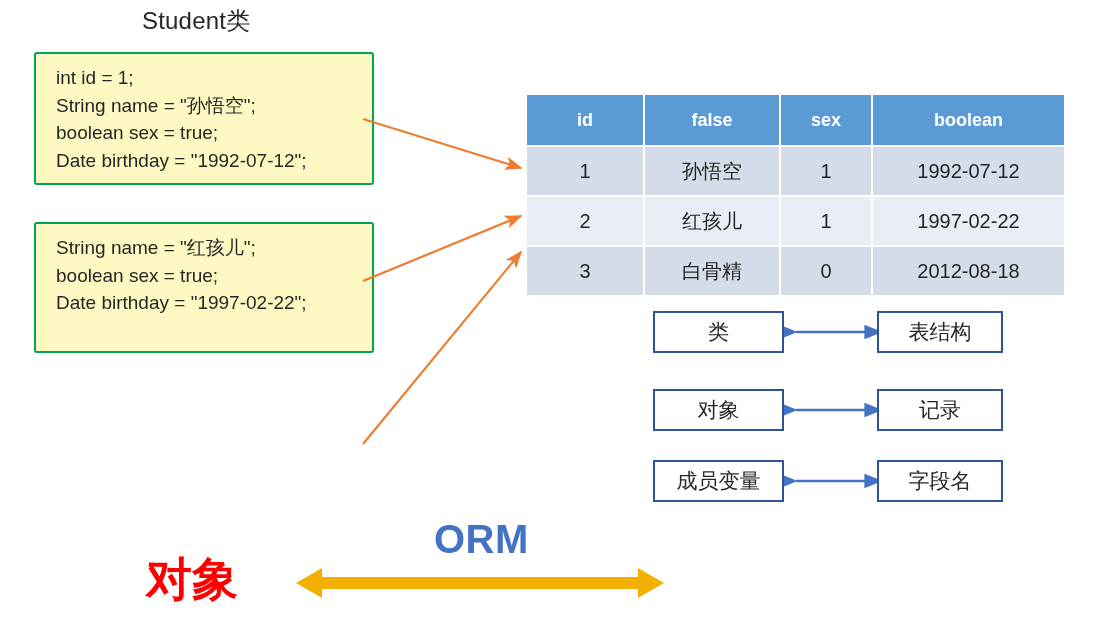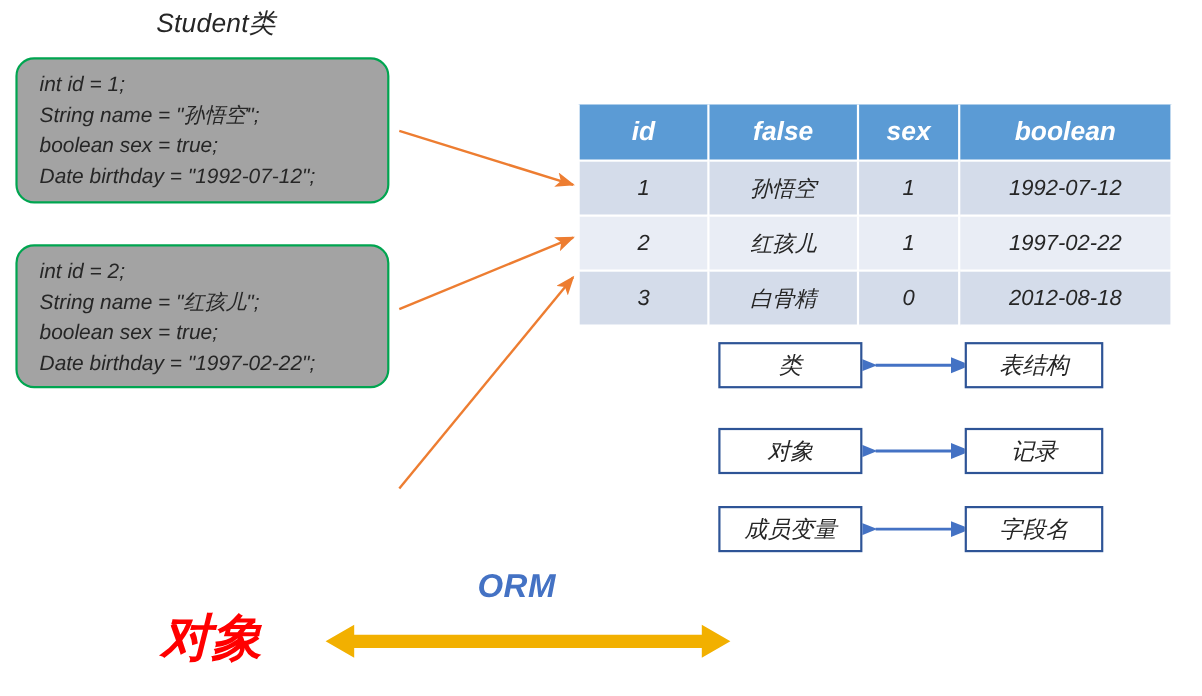--- a/index.html
+++ b/index.html
@@ -3,42 +3,42 @@
 <meta charset="utf-8">
 <style>
   html,body{margin:0;padding:0;}
   body{
     width:1093px;height:633px;
     background:#ffffff;
     font-family:"Liberation Sans","DejaVu Sans",sans-serif;
     position:relative;overflow:hidden;
     color:#1a1a1a;
   }
-  .stage{position:absolute;left:0;top:0;width:872px;height:633px;font-style:italic;}
+  .stage{position:absolute;left:0;top:0;width:872px;height:633px;}
 
   
   .title{
     position:absolute;
     font-size:24px;
     font-weight:400;
     color:#262626;
     white-space:nowrap;
     letter-spacing:.2px;
   }
   #title-class{left:142px;top:5px;}
   #title-table{left:735px;top:36px;}
 
   
   .class-box{
     position:absolute;
-    left:14px;
+    left:34px;
     width:340px;
     border:2.5px solid #00a550;
-    border-radius:17px;
-    background:#a3a3a3;
+    border-radius:3px;
+    background:#fef9c3;
     box-sizing:border-box;
     padding:10px 0 10px 20px;
   }
   #class-box-0{top:52px;height:133px;}
   #class-box-1{top:222px;height:131px;}
   #class-box-2{top:385px;height:131px;}
   .class-line{
     font-size:19px;
     line-height:27.5px;
     color:#262626;
@@ -50,21 +50,21 @@
   .db-table{
     position:absolute;
     left:525px;top:95px;
     width:539px;
     border-collapse:collapse;
     table-layout:fixed;
   }
   .db-table th{
     background:#5b9bd5;
     color:#ffffff;
-    font-size:24px;
+    font-size:18px;
     font-weight:bold;
     height:50px;
     text-align:center;
     border:2px solid #ffffff;
     border-top:none;
     padding:0;
   }
   .db-table td{
     font-size:20px;
     font-weight:400;
@@ -96,21 +96,21 @@
     font-size:21px;color:#262626;
     white-space:nowrap;
   }
   .map-box.left{left:0;width:131px;}
   .map-box.right{left:224px;width:126px;}
   .map-arrow{position:absolute;left:131px;top:0;width:109px;height:42px;}
 
   
   #orm-label{
     position:absolute;left:434px;top:517px;
-    font-size:30px;font-weight:bold;color:#4472c4;
+    font-size:40px;font-weight:bold;color:#4472c4;
     white-space:nowrap;letter-spacing:.5px;
   }
   .big-red{
     position:absolute;
     font-size:46px;font-weight:bold;color:#ff0000;
     white-space:nowrap;
   }
   #label-object{left:146px;top:549px;}
   #label-relation{left:713px;top:549px;}
 
@@ -127,21 +127,20 @@
 
   <div class="title" id="title-class">Student类</div>
 
   <div class="class-box" id="class-box-0">
     <div class="class-line">int id = 1;</div>
     <div class="class-line">String name = "孙悟空";</div>
     <div class="class-line">boolean sex = true;</div>
     <div class="class-line">Date birthday = "1992-07-12";</div>
   </div>
   <div class="class-box" id="class-box-1">
-    <div class="class-line">int id = 2;</div>
     <div class="class-line">String name = "红孩儿";</div>
     <div class="class-line">boolean sex = true;</div>
     <div class="class-line">Date birthday = "1997-02-22";</div>
   </div>
 
   <svg id="connector-layer" viewBox="0 0 1093 633" xmlns="http://www.w3.org/2000/svg">
     <defs>
       <marker id="arrow-orange" markerWidth="9" markerHeight="9" refX="7.2" refY="3.1" orient="auto" markerUnits="strokeWidth">
         <path d="M0,0 L8,3.1 L0,6.2 L1.9,3.1 z" fill="#ed7d31"></path>
       </marker>

